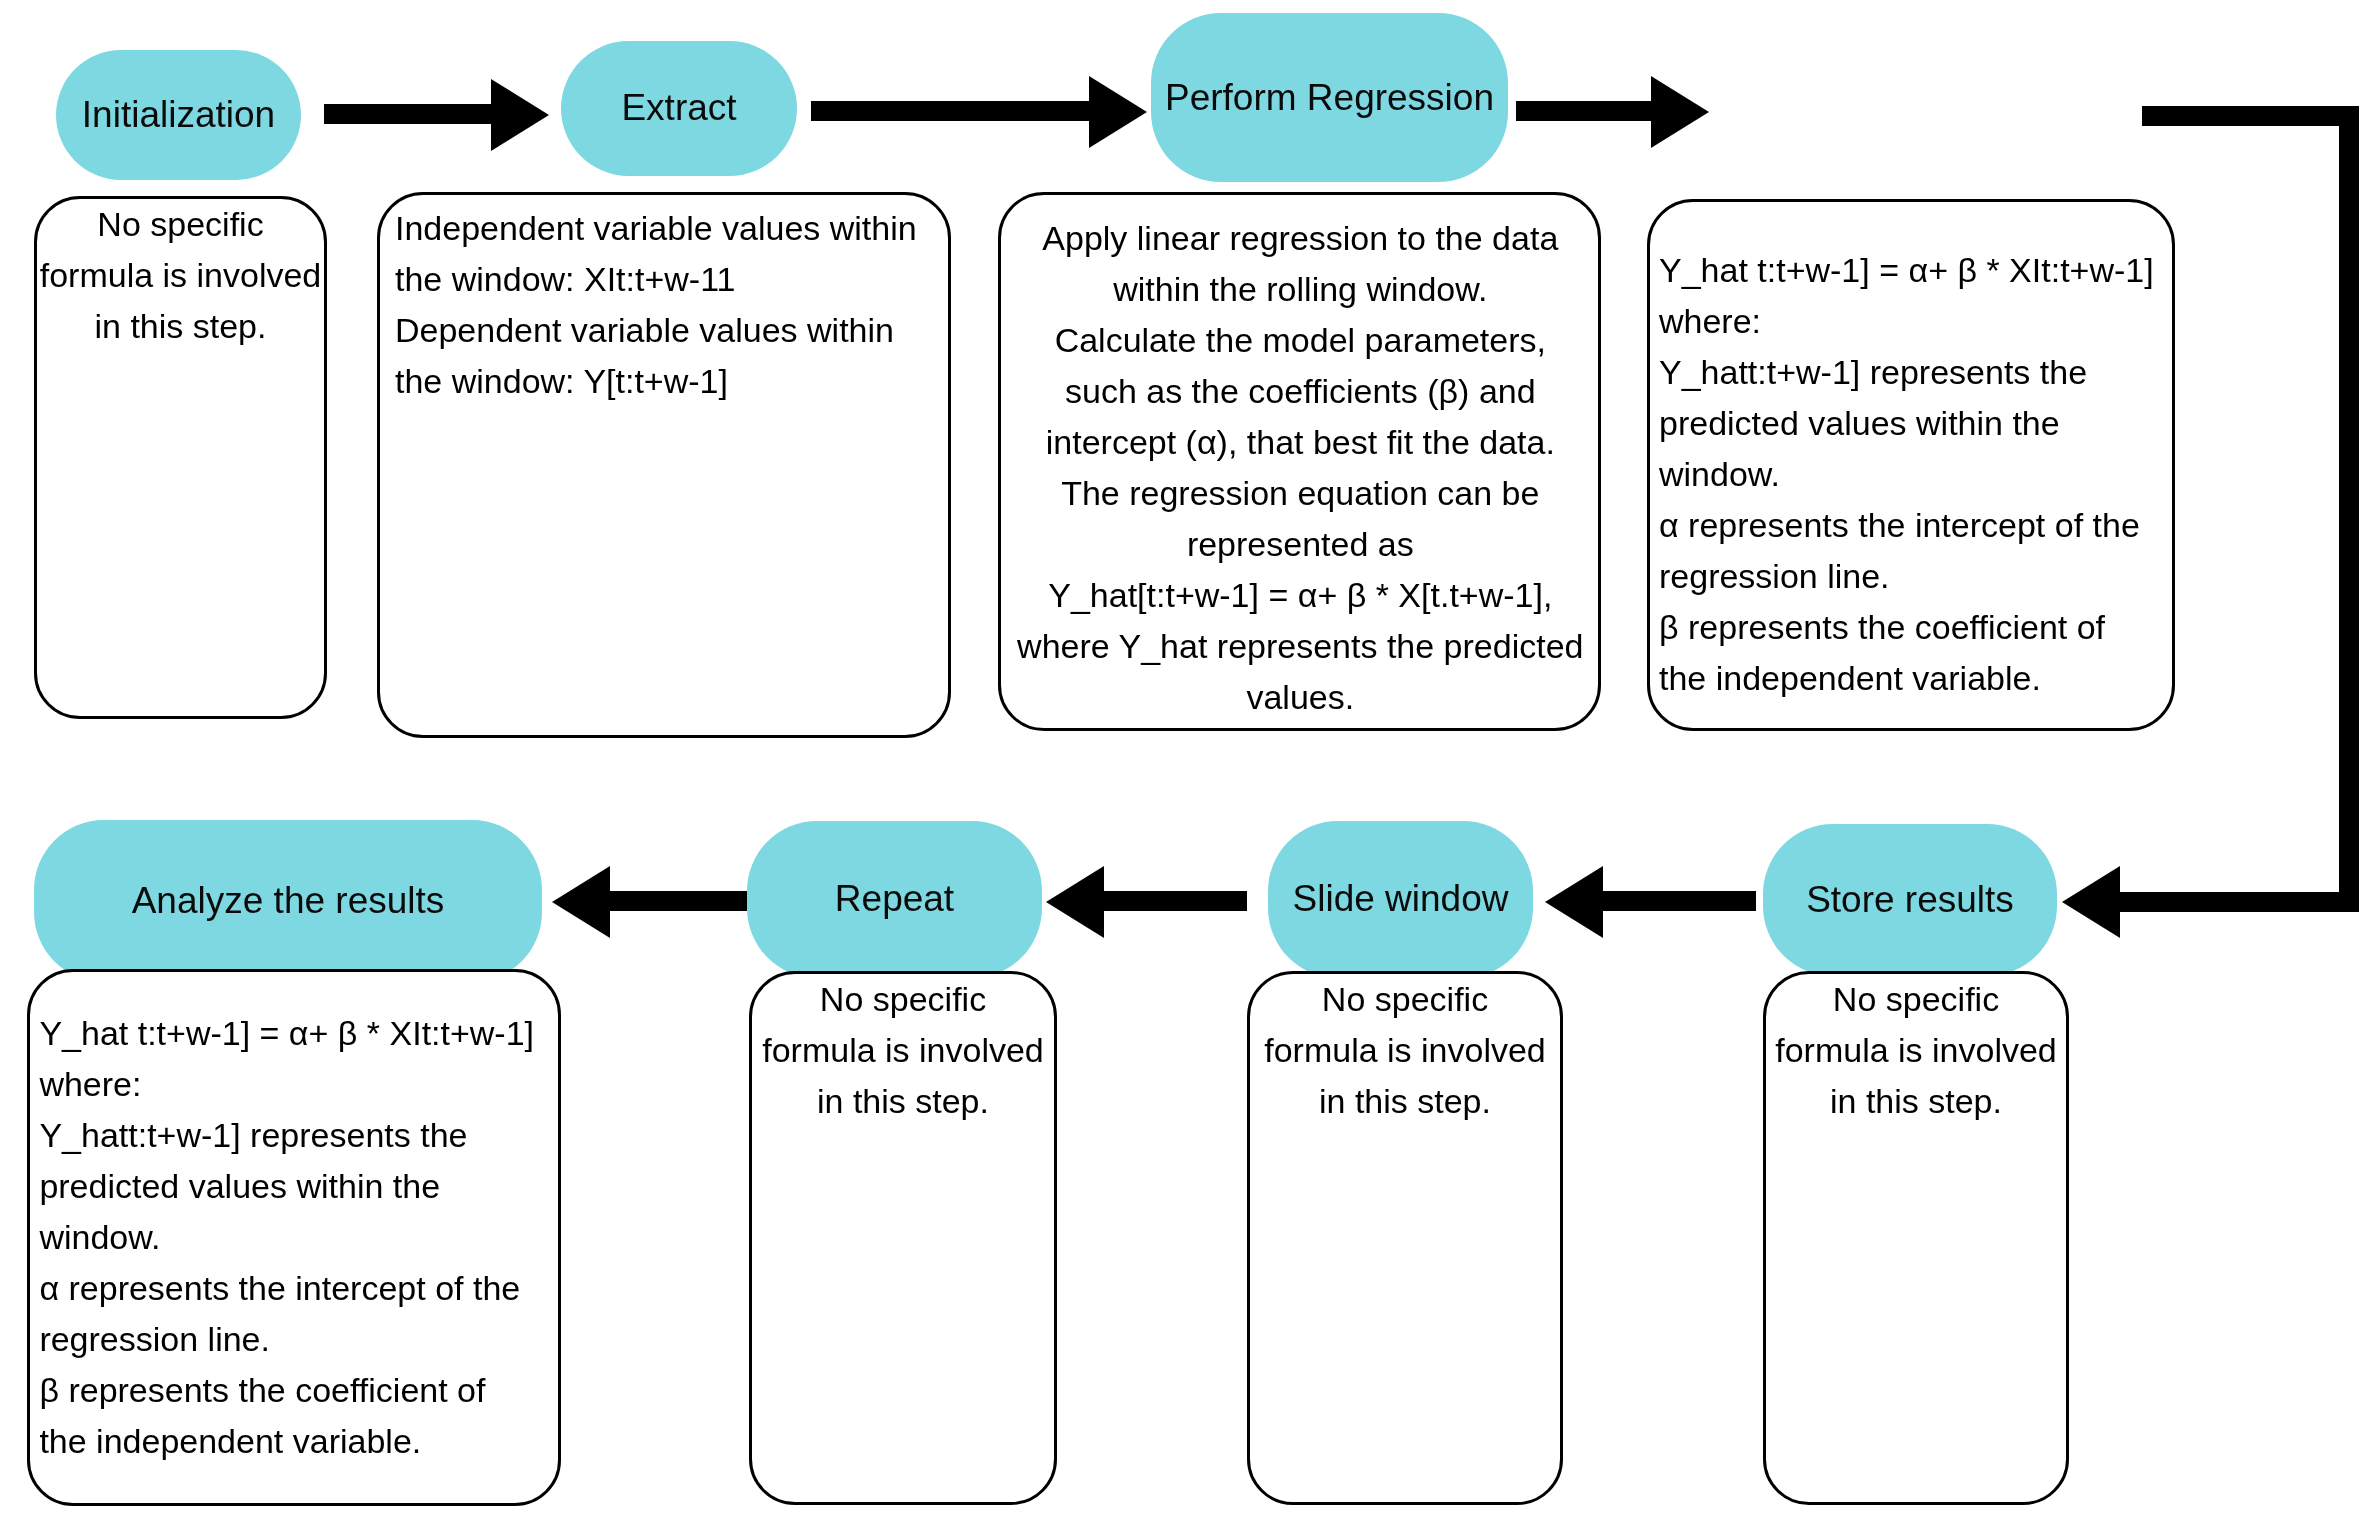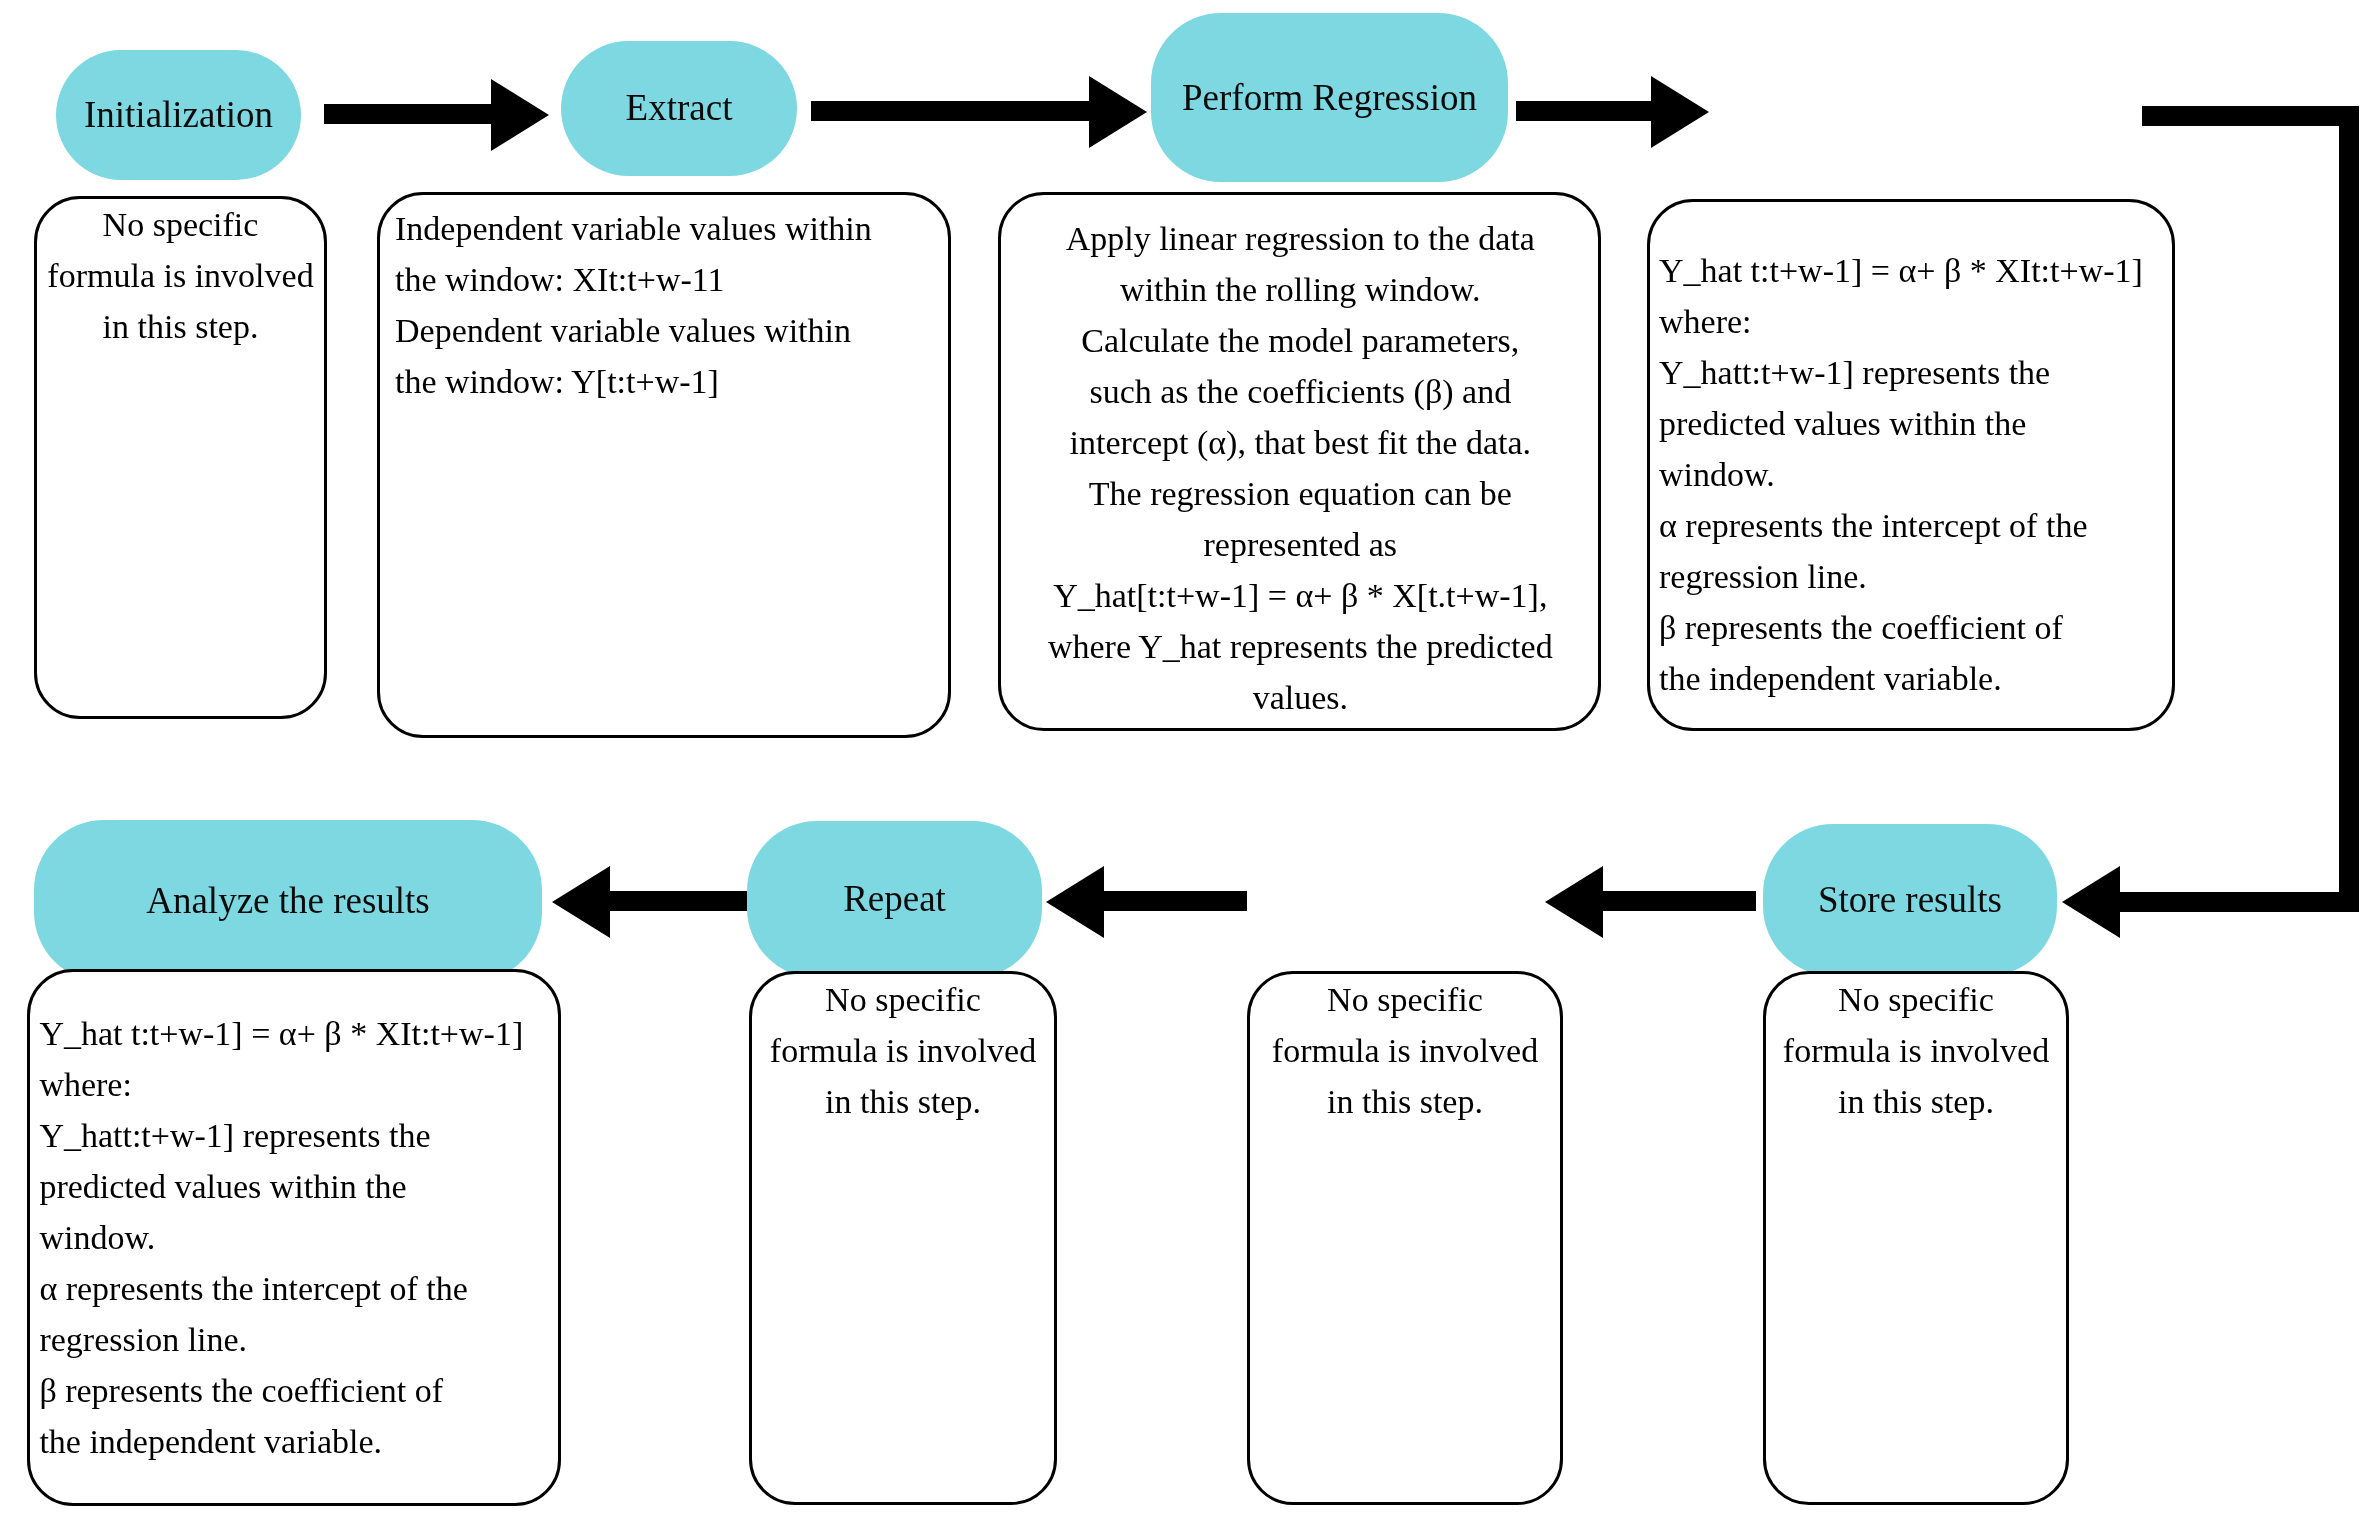--- a/index.html
+++ b/index.html
@@ -1,21 +1,21 @@
 <!DOCTYPE html>
 <html style="font-size:12px"><head>
 <meta charset="utf-8">
 <style>
   html,body{margin:0;padding:0;background:#ffffff;}
   .canvas{
     position:relative;
     width:2377px;
     height:1536px;
     background:#ffffff;
-    font-family:Liberation Serif, serif;
+    font-family:Liberation Sans, sans-serif;
     color:#000;
     overflow:hidden;
   }
   .pill{
     position:absolute;
     box-sizing:border-box;
     background:#7dd8e1;
     border-radius:70px;
     display:flex;
     align-items:center;
@@ -66,20 +66,23 @@
   </div>
   <div class="pill" style="left:1151px; top:13.3px; width:357px; height:169px;">
     <span>Perform Regression</span>
   </div>
 
   <div class="pill" style="left:34px; top:820px; width:508px; height:162px;">
     <span>Analyze the results</span>
   </div>
   <div class="pill" style="left:747px; top:821px; width:295px; height:157px;">
     <span>Repeat</span>
+  </div>
+  <div class="pill" style="left:1268px; top:821px; width:265px; height:157px;">
+    <span>Slide window</span>
   </div>
   <div class="pill" style="left:1763px; top:824px; width:294px; height:152px;">
     <span>Store results</span>
   </div>
 
   <div class="note-box v-center h-center" style="left:34px; top:196px; width:293px; height:523px;">
     <div class="note">No specific
 formula is involved
 in this step.</div>
   </div>

